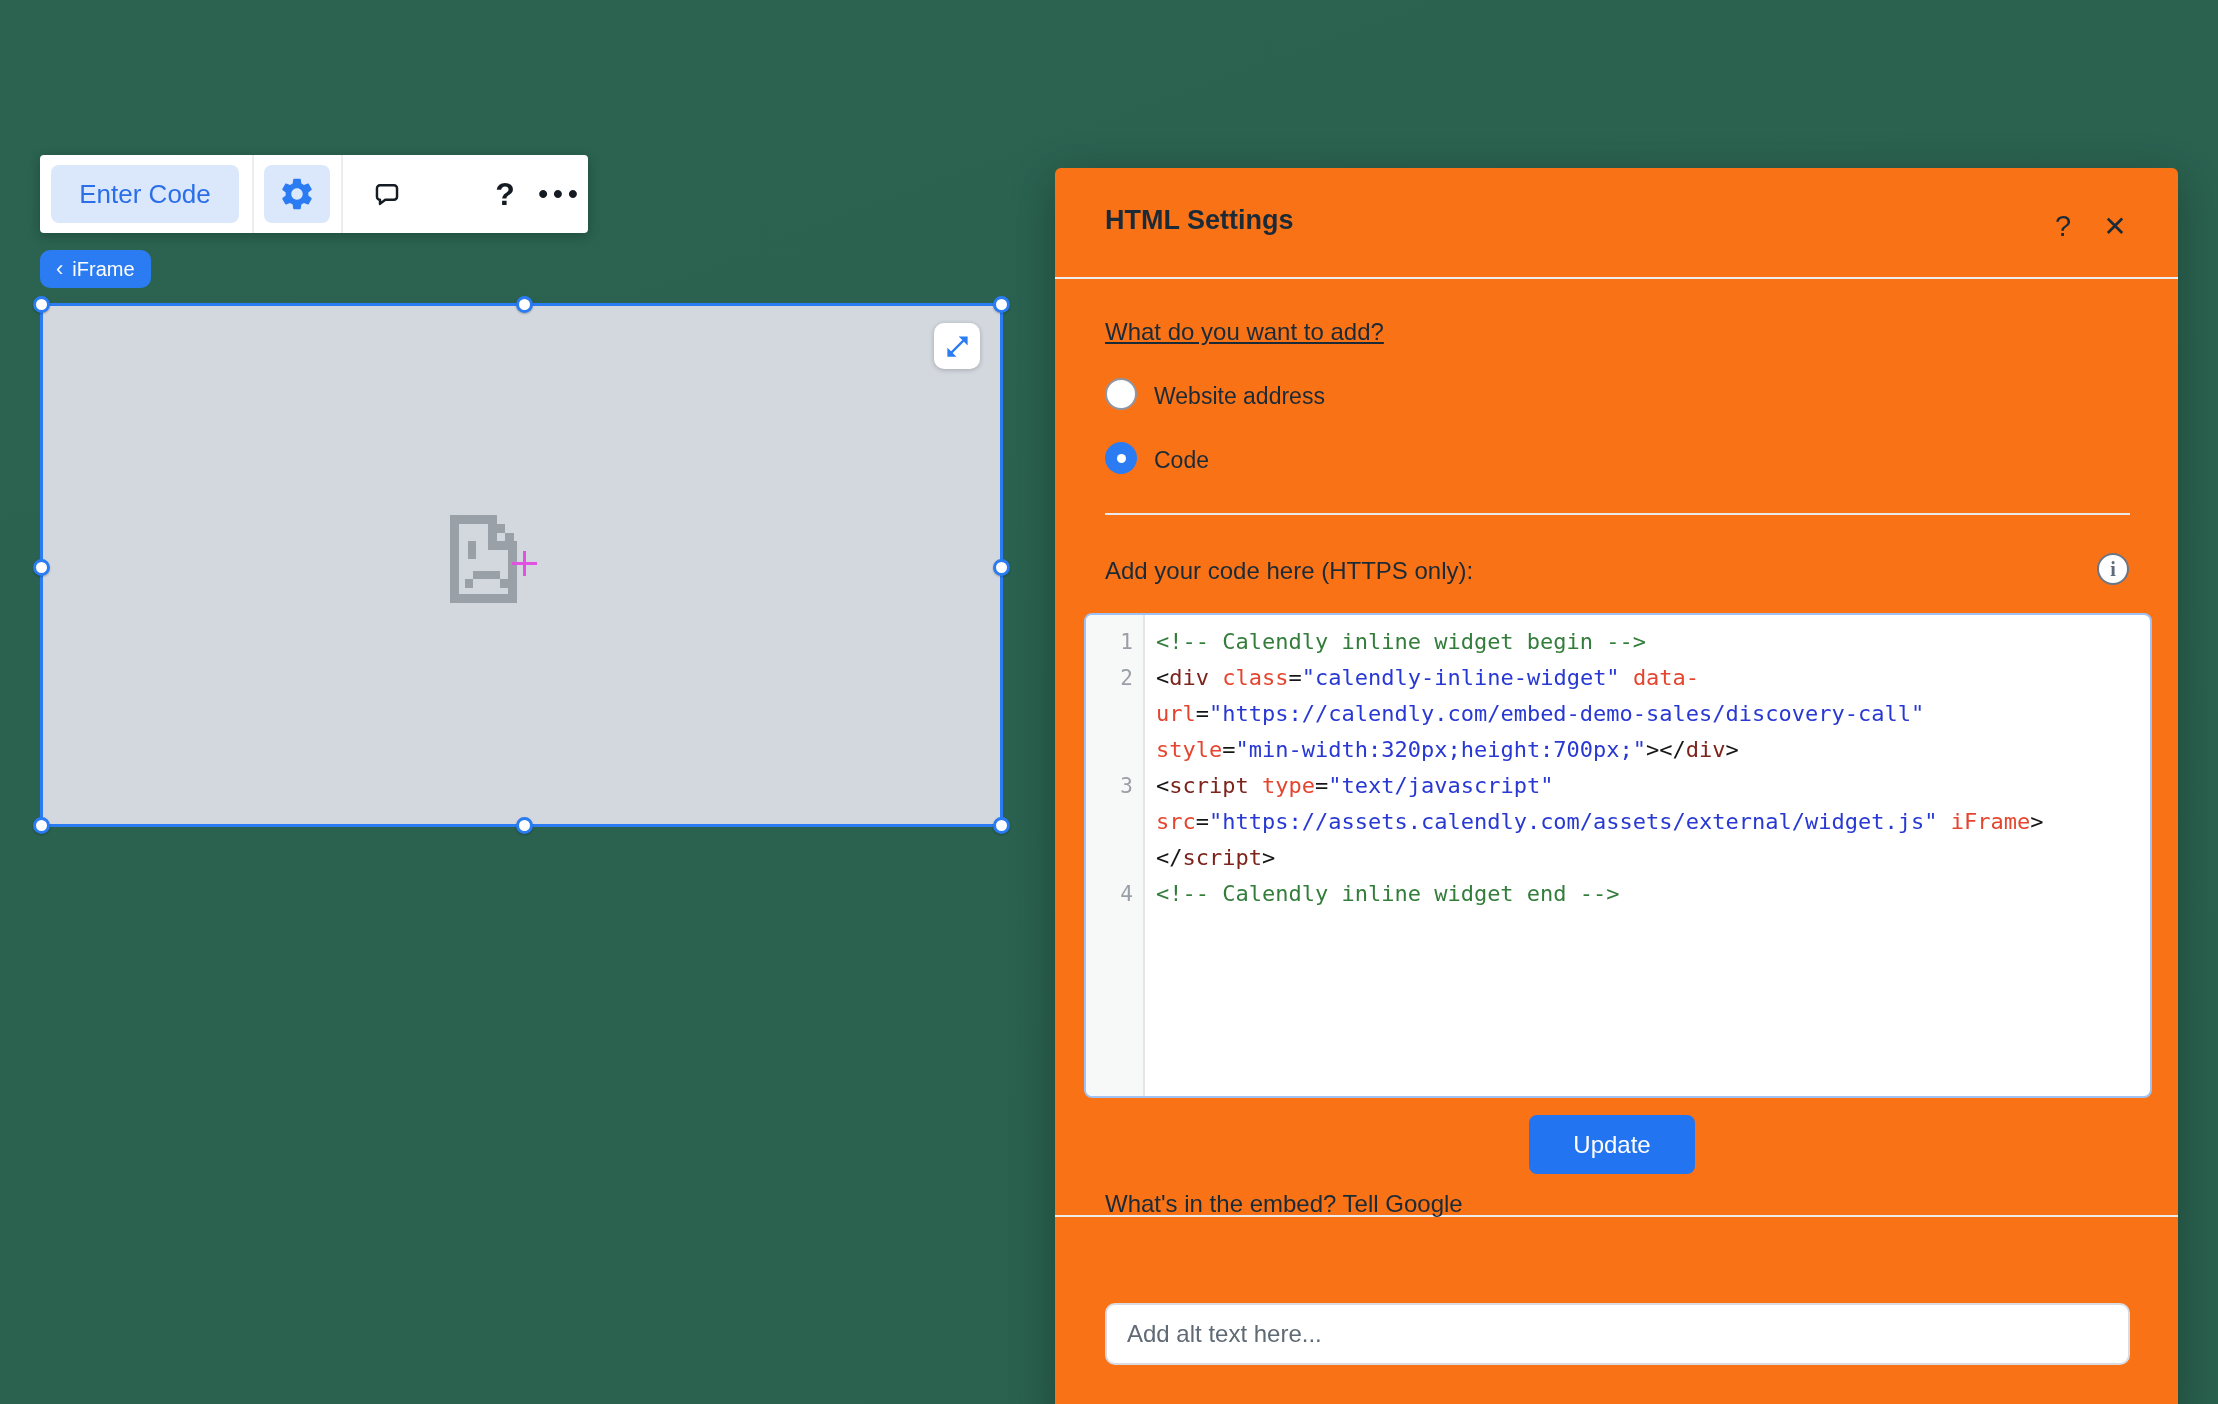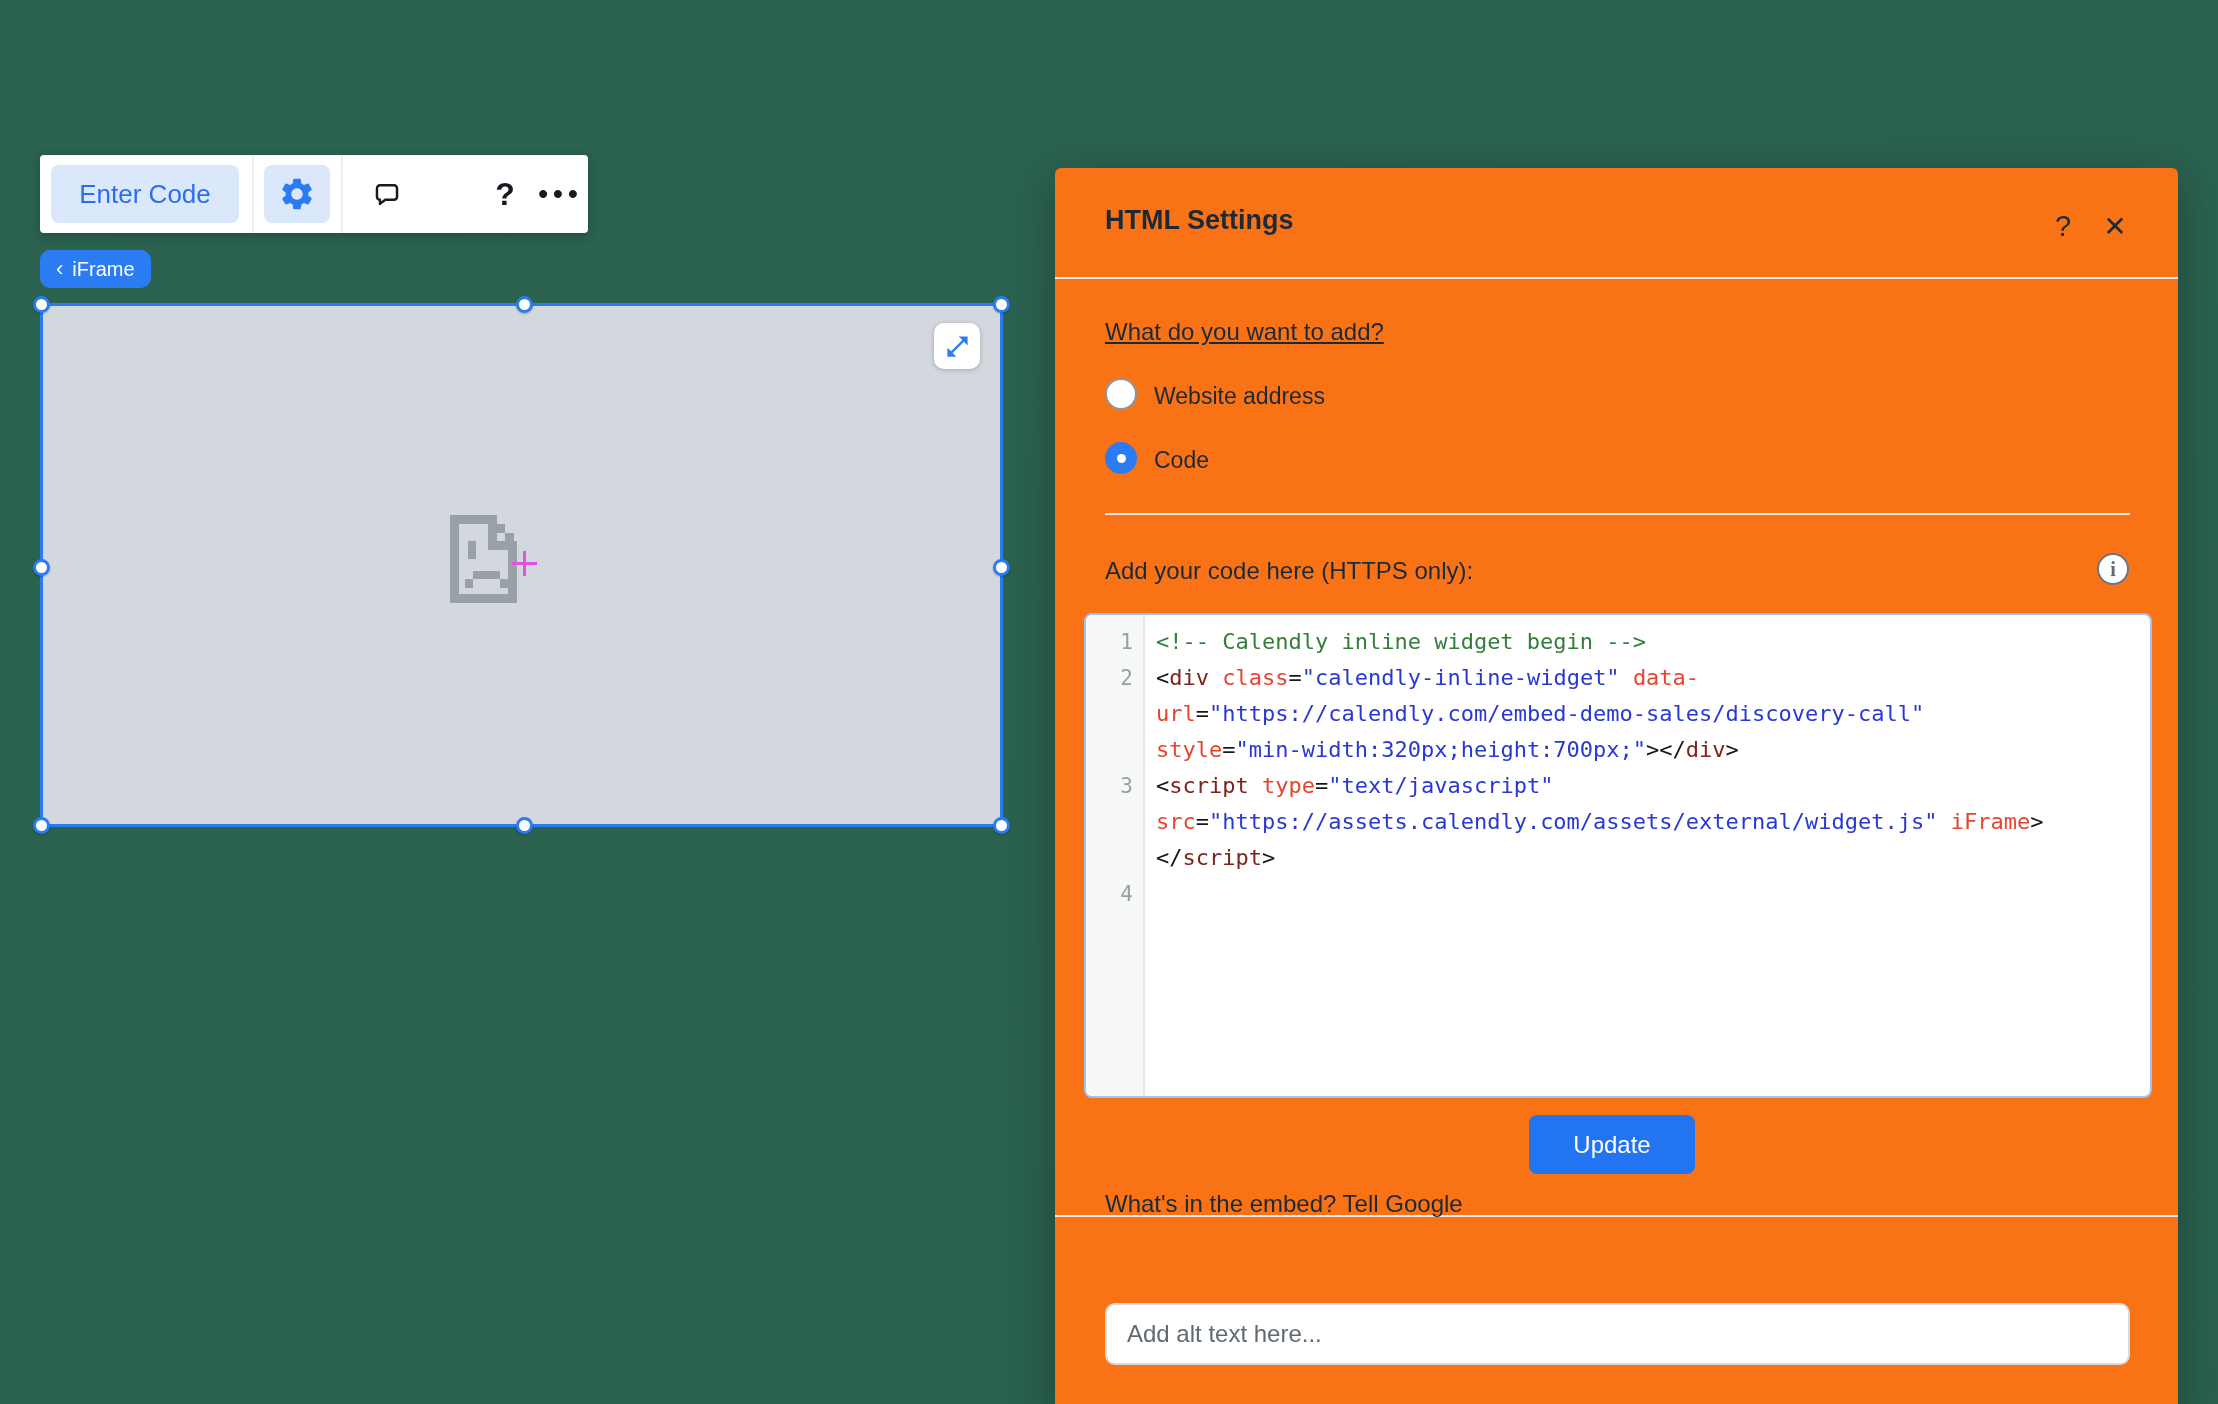--- a/index.html
+++ b/index.html
@@ -237,20 +237,21 @@
         <div class="code-row">
           <span class="ln"></span>
           <span class="code-text"><span class="tok-attr">src</span><span class="tok-plain">=</span><span class="tok-str">"https://assets.calendly.com/assets/external/widget.js"</span><span class="tok-plain"> </span><span class="tok-attr">iFrame</span><span class="tok-plain">&gt;</span></span>
         </div>
         <div class="code-row">
           <span class="ln"></span>
           <span class="code-text"><span class="tok-plain">&lt;/</span><span class="tok-tag">script</span><span class="tok-plain">&gt;</span></span>
         </div>
         <div class="code-row">
           <span class="ln">4</span>
+          <span class="code-text"><span class="tok-comment">&lt;!-- Calendly inline widget end --&gt;</span></span>
         </div>
       </div>
   </div>
 
   <button class="abs update-btn">Update</button>
 
   <div class="abs hdiv-full" style="top:1047px;"></div>
 
   <div class="abs section-heading" style="top:1022px;">What's in the embed? Tell Google</div>
   <input class="abs alt-input" type="text" placeholder="Add alt text here..." style="">

